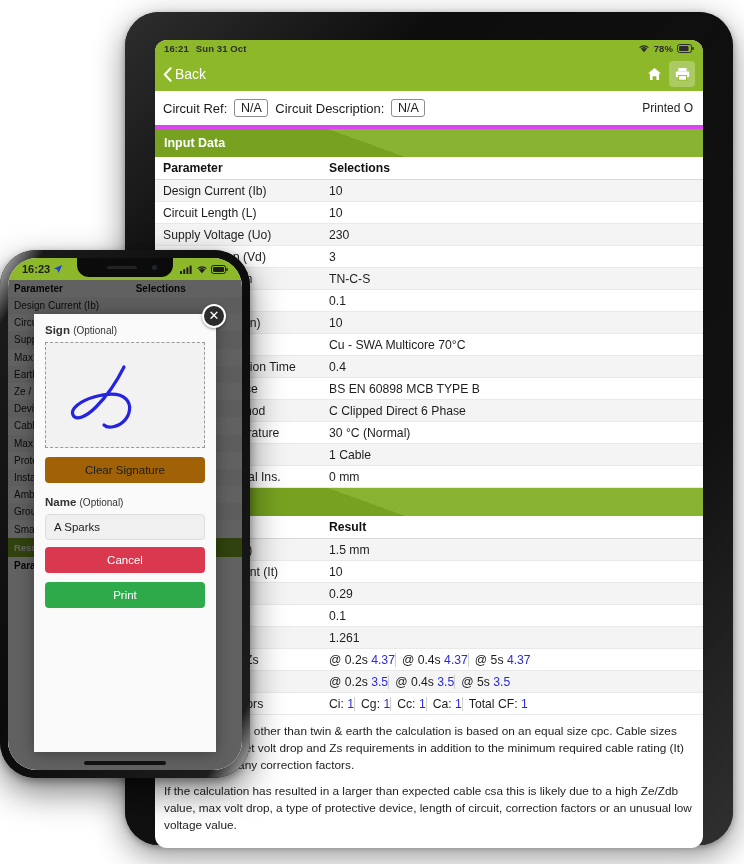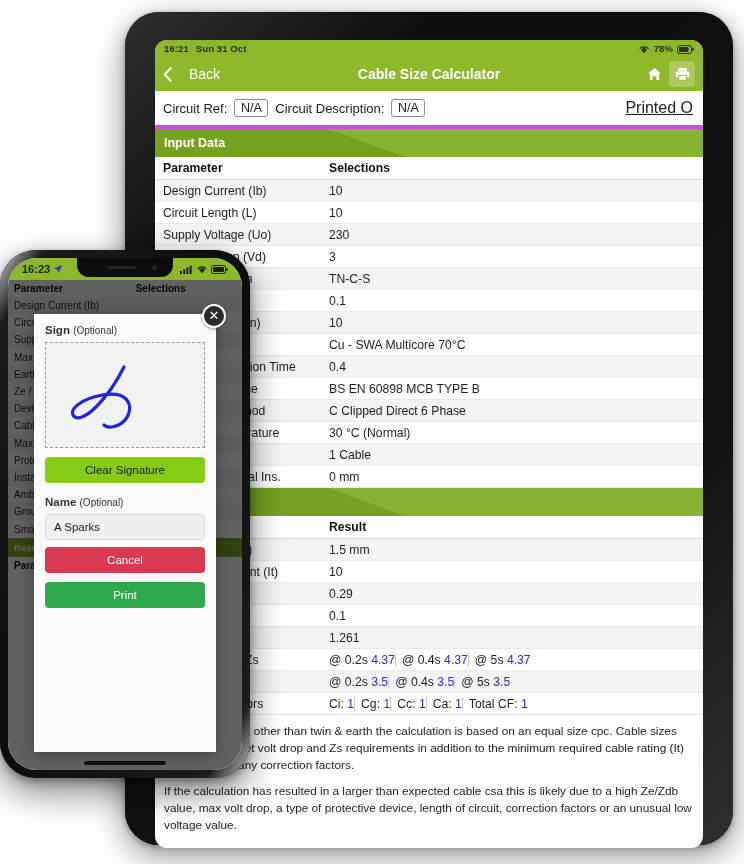--- a/index.html
+++ b/index.html
@@ -22,44 +22,44 @@
   #tablet-screen{
     position:absolute;left:30px;top:12px;width:548px;height:808px;
     background:#ffffff;border-radius:12px;overflow:hidden;z-index:2;margin-top:16px;
   }
   .t-statusbar{
     height:17px;background:#8cb829;color:#2d2d2d;font-size:9.5px;
     display:flex;align-items:center;justify-content:space-between;
     padding:0 9px;font-weight:600;letter-spacing:.1px;
   }
   .t-status-left{display:flex;gap:7px;align-items:center;}
-  .t-status-right{display:flex;gap:4px;align-items:flex-end;}
+  .t-status-right{display:flex;gap:4px;align-items:center;}
   .t-navbar{
     height:34px;background:#8cb829;color:#fff;display:flex;align-items:center;
     padding:0 8px;position:relative;
   }
-  .t-back{display:flex;align-items:center;gap:17px;font-size:14px;cursor:pointer;}
+  .t-back{display:flex;align-items:center;gap:3px;font-size:14px;cursor:pointer;}
   .t-title{
     position:absolute;left:0;right:0;text-align:center;font-size:14px;
     font-weight:bold;pointer-events:none;
   }
   .t-navright{margin-left:auto;display:flex;align-items:center;gap:2px;z-index:3;}
   .navbtn{width:26px;height:26px;display:flex;align-items:center;justify-content:center;
           border-radius:4px;cursor:pointer;}
   .navbtn.active{background:rgba(255,255,255,.27);}
   .t-subbar{
     height:34px;background:#fff;display:flex;align-items:center;gap:7px;
     padding:0 8px;font-size:13px;color:#1b1b1b;border-bottom:4px solid #d946ef;
   }
   .boxval{
     border:1px solid #8d8d8d;border-radius:3px;padding:1px 5px;font-size:12.5px;
     background:#fff;min-width:22px;text-align:center;
   }
-  .t-printed{margin-left:auto;font-size:16px;color:#222;white-space:nowrap;
-             overflow:hidden;padding-right:2px;text-decoration:underline;}
+  .t-printed{margin-left:auto;font-size:12px;color:#222;white-space:nowrap;
+             overflow:hidden;padding-right:2px;}
   .sect-head{
     background:#7fae22;color:#fff;font-weight:bold;font-size:12.5px;
     padding:7px 9px;height:14px;line-height:14px;
     background-image:linear-gradient(200deg,rgba(255,255,255,.07) 0 60%,rgba(0,0,0,.07) 60% 100%);
   }
   table.grid{width:100%;border-collapse:collapse;font-size:12.2px;table-layout:fixed;}
   table.grid th{
     text-align:left;font-weight:bold;color:#111;padding:4px 8px;
     border-bottom:1px solid #d8d8d8;background:#fff;font-size:12.2px;
   }
@@ -123,21 +123,21 @@
   .lbl span{font-weight:normal;font-size:10px;color:#333;}
   .sigpad{
     height:104px;background:#f2f2f2;border:1px dashed #9a9a9a;
     position:relative;overflow:hidden;
   }
   .btn{
     display:block;width:100%;text-align:center;border:none;border-radius:4px;
     font-size:11.5px;padding:7px 0;color:#fff;cursor:pointer;box-sizing:border-box;
     font-family:inherit;
   }
-  .btn-clear{background:#84cc16;color:#1c1c1c;margin-top:9px;font-weight:500;}
+  .btn-clear{background:#a16207;color:#1c1c1c;margin-top:9px;font-weight:500;}
   .btn-print{background:#2faa4b;margin-top:9px;}
   .btn-cancel{background:#d9384f;margin-top:7px;}
   .namefield{
     width:100%;box-sizing:border-box;background:#f0f0f0;border:1px solid #dcdcdc;
     border-radius:4px;padding:6px 8px;font-size:11.5px;color:#1a1a1a;
     font-family:inherit;
   }
   .p-homebar{
     position:absolute;left:50%;transform:translateX(-50%);bottom:5px;
     width:82px;height:4px;background:#111;border-radius:3px;z-index:10;
@@ -176,21 +176,20 @@
 
     <div class="t-navbar">
       <div class="t-back">
         <span>
           <svg width="9" height="15" viewBox="0 0 9 15">
               <path d="M7.6 1.3 L1.8 7.5 L7.6 13.7" stroke="#fff" stroke-width="2.1" fill="none" stroke-linecap="round" stroke-linejoin="round"></path>
             </svg>
         </span>
         <span>Back</span>
       </div>
-      <div class="t-title">Cable Size Calculator</div>
       <div class="t-navright">
         <div class="navbtn">
           <span>
             <svg width="15" height="14" viewBox="0 0 15 14">
                 <path d="M7.5 1 L14 6.6 h-1.9 V13 H9.4 V9.2 H5.6 V13 H2.9 V6.6 H1 Z" fill="#fff"></path>
               </svg>
           </span>
         </div>
         <div class="navbtn active">
           <span>

